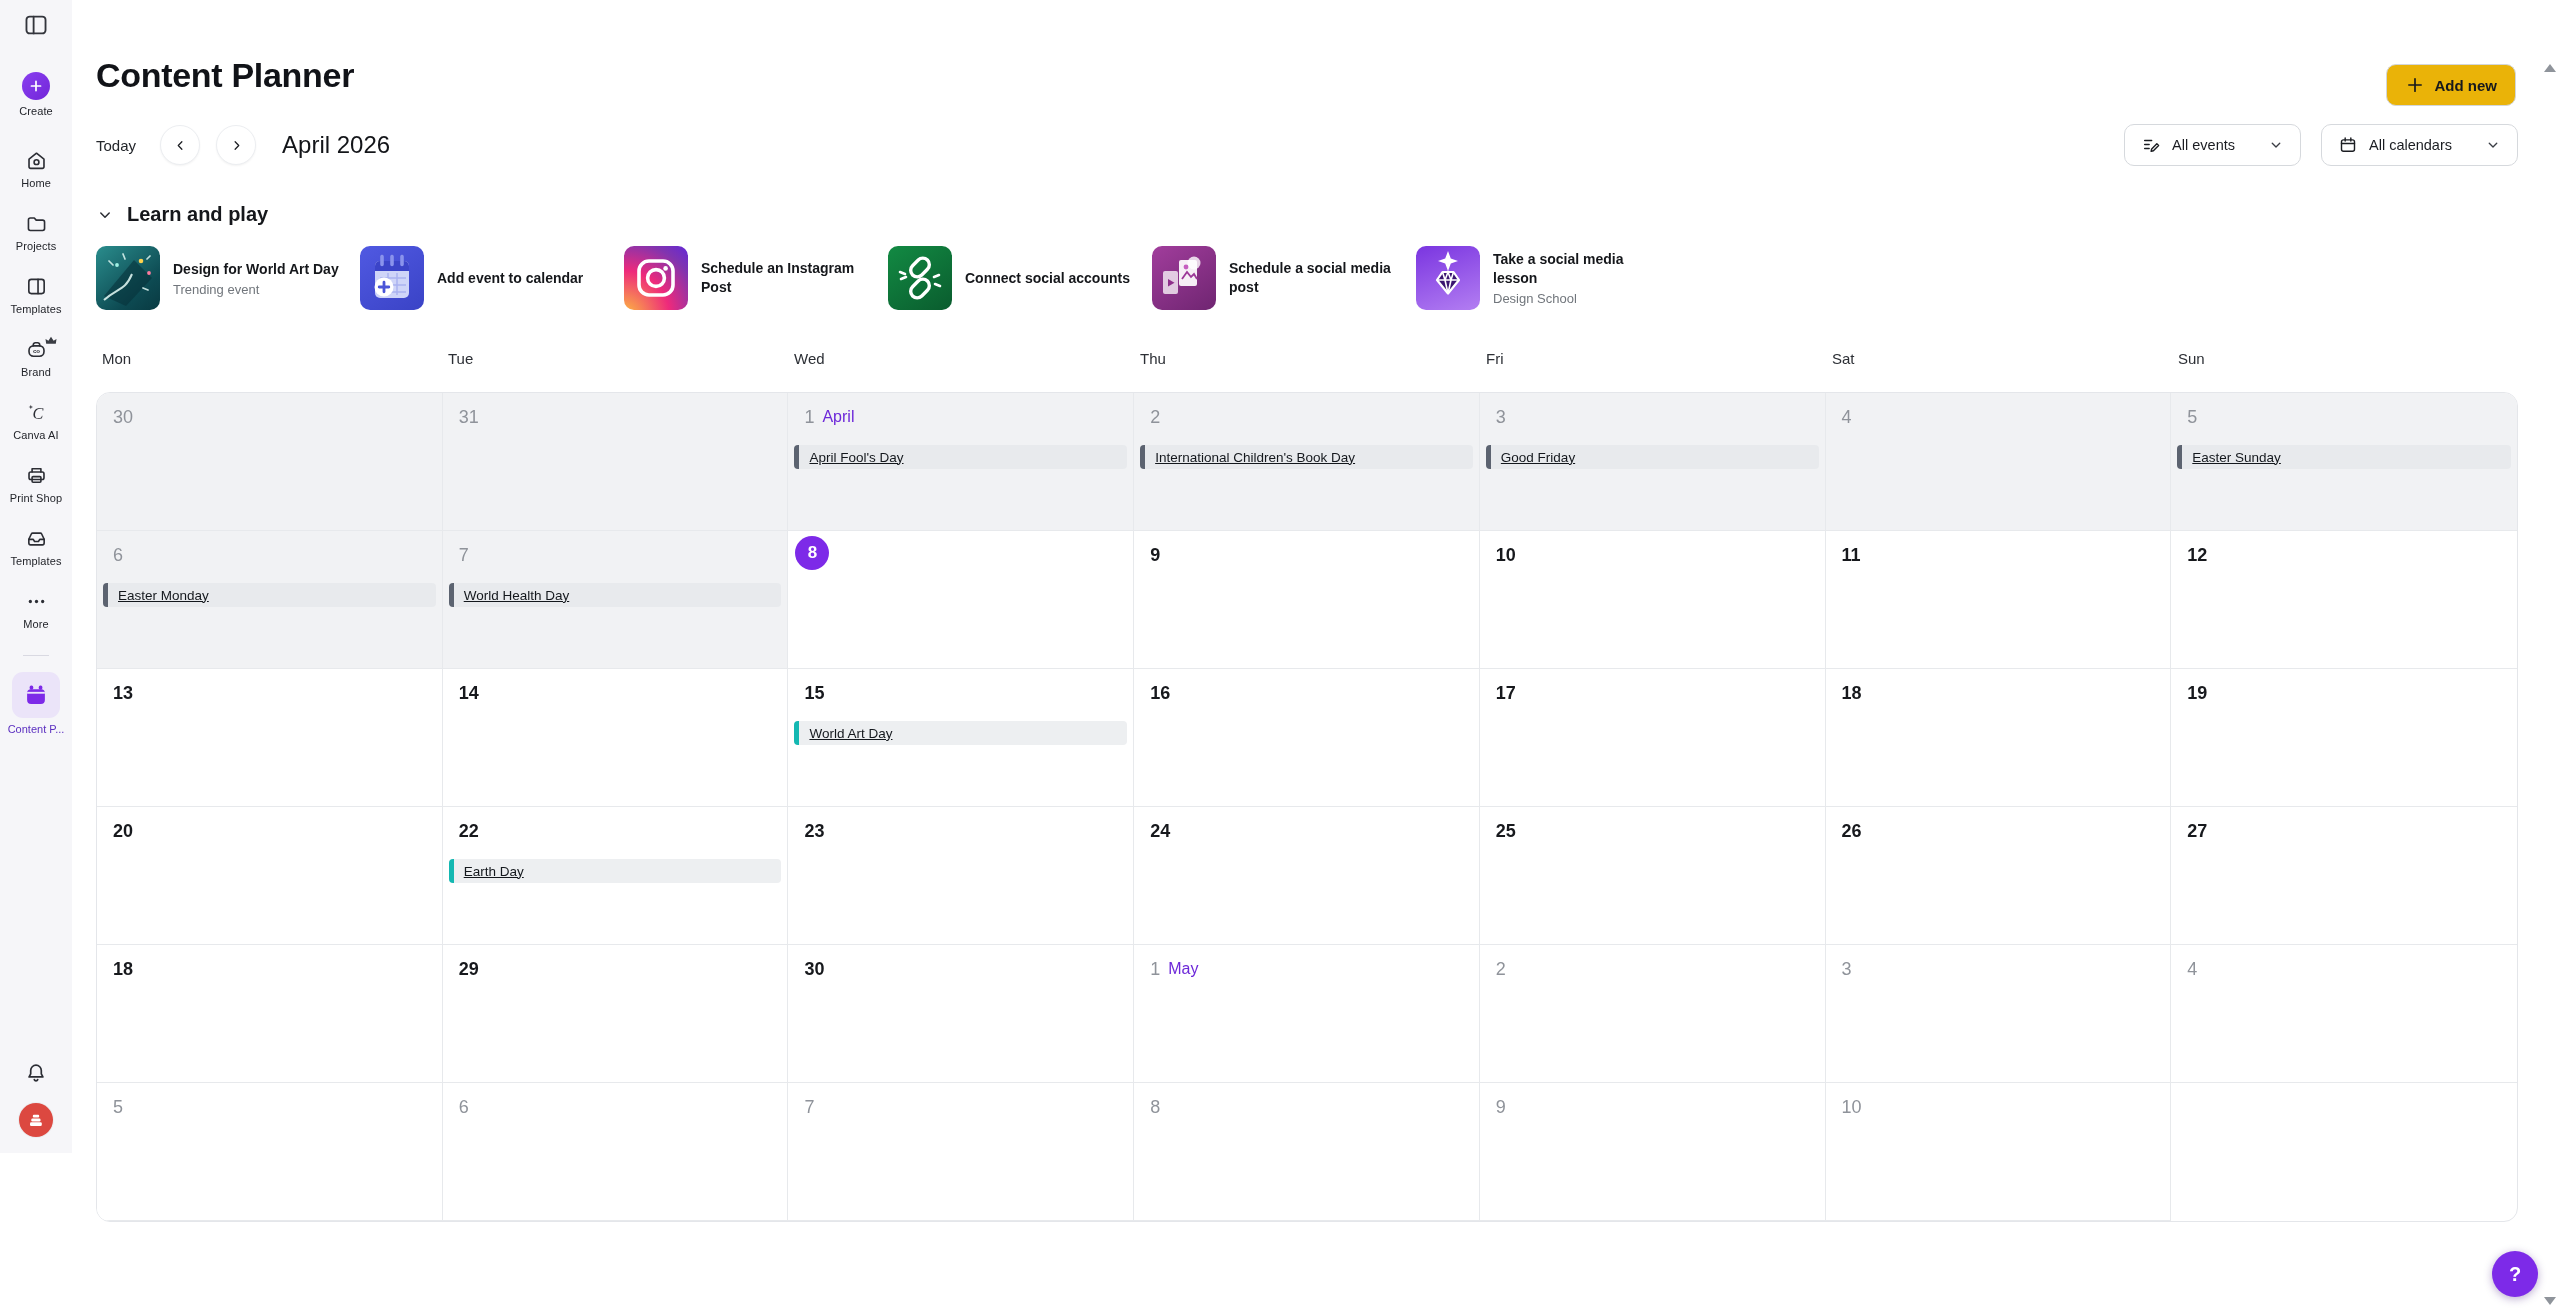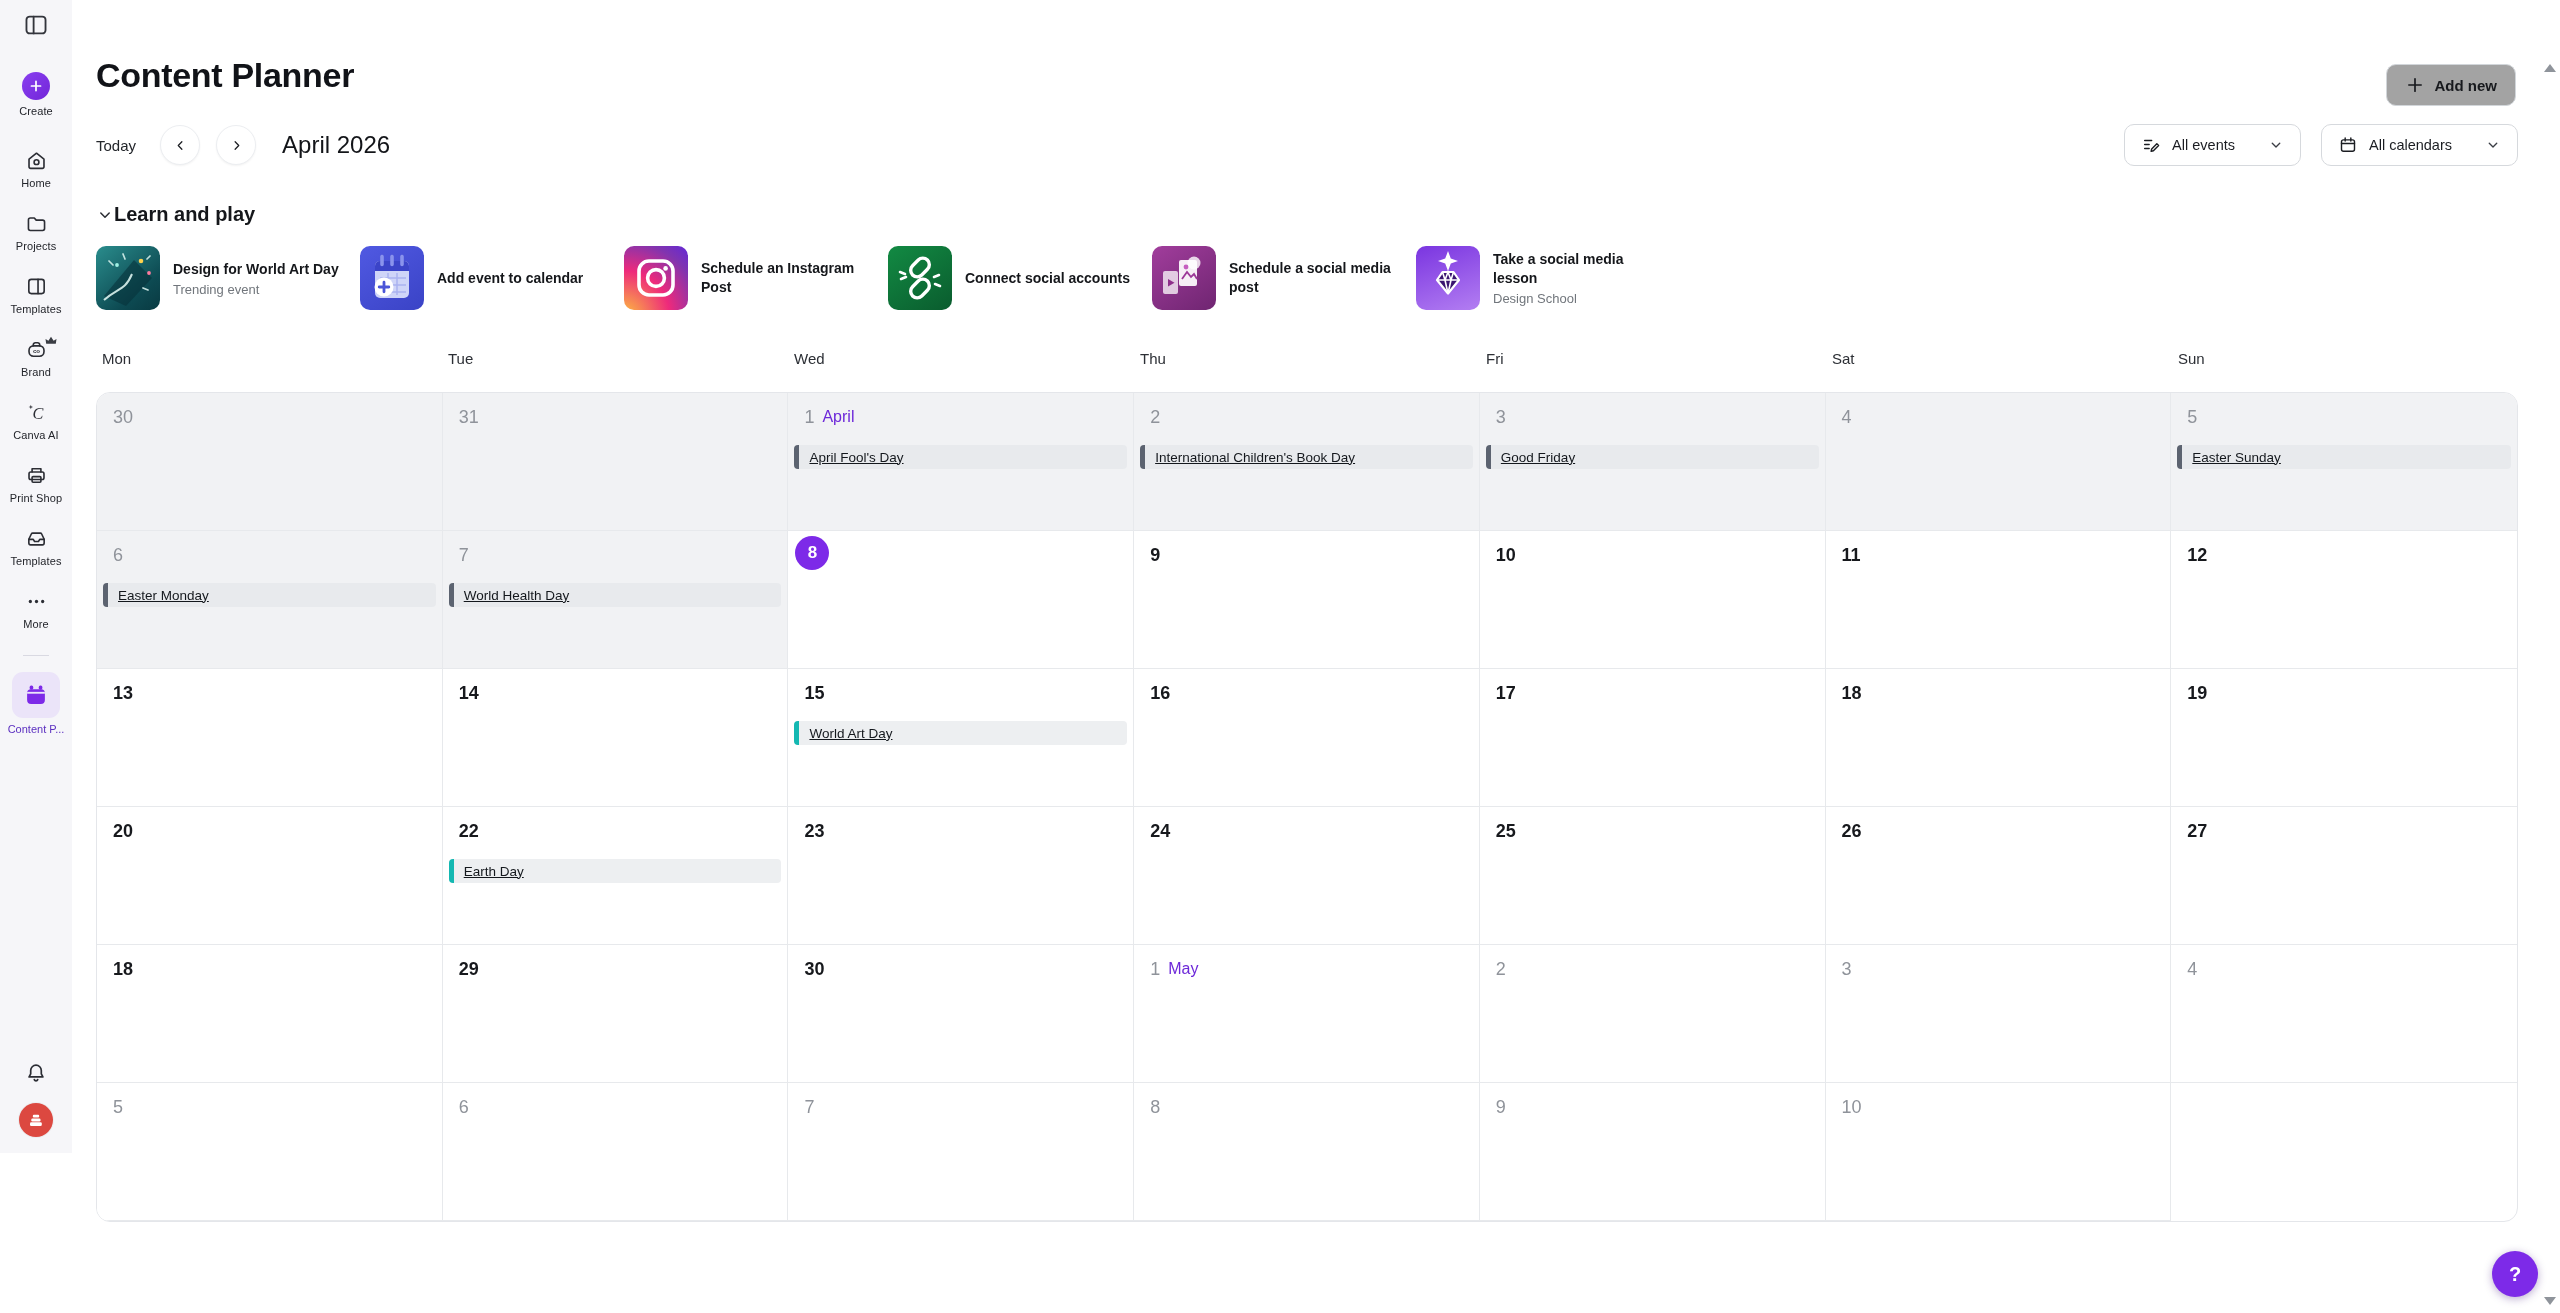--- a/index.html
+++ b/index.html
@@ -32,40 +32,40 @@
   .bell { width:24px; height:24px; color:#2c2e35; margin-bottom:18px; cursor:pointer; }
   .bell svg { width:100%; height:100%; }
   .avatar { width:34px; height:34px; border-radius:50%; background:#dc4840; margin-bottom:16px;
     display:flex; align-items:center; justify-content:center; cursor:pointer; box-shadow:0 0 0 1px rgba(0,0,0,.04); }
   .avatar svg { width:24px; height:24px; }
 
   
   .main { position:absolute; left:72px; top:0; right:0; bottom:0; background:#fff; padding:0 42px 0 24px; }
   .page-title { padding-top:56px; font-size:34px; font-weight:700; letter-spacing:-.3px; color:#111318; }
   .addnew-btn { position:absolute; top:64px; right:44px; height:42px; padding:0 18px;
-    border:1.5px solid #d2d6da; border-radius:10px; background:#a3a3a3; display:flex; align-items:center; gap:10px;
+    border:1.5px solid #d2d6da; border-radius:10px; background:#eab308; display:flex; align-items:center; gap:10px;
     font-size:15px; font-weight:700; color:#17191d; cursor:pointer; }
   .addnew-btn svg { width:20px; height:20px; }
 
   .toolbar { margin-top:28px; display:flex; align-items:center; height:44px; }
   .today-btn { font-size:15px; font-weight:500; color:#23262b; cursor:pointer; margin-right:24px; }
   .navcircle { width:40px; height:40px; border-radius:50%; background:#fff; border:1px solid #eceef1;
     box-shadow:0 1px 2px rgba(20,22,26,.05); display:flex; align-items:center; justify-content:center; cursor:pointer; margin-right:16px; color:#1c1e23; }
   .navcircle svg { width:15px; height:15px; }
   .month-label { font-size:24px; font-weight:400; margin-left:10px; color:#131519;text-align:center; }
   .toolbar-spacer { flex:1; }
   .filter-btn { height:42px; padding:0 16px; border:1px solid #d6d9dd; border-radius:10px; background:#fff;
     display:flex; align-items:center; gap:11px; font-size:14.5px; color:#1b1d22; cursor:pointer; }
   .filter-btn + .filter-btn { margin-left:20px; }
   .filter-btn .fic { width:20px; height:20px; color:#1b1d22; }
   .filter-btn .fic svg { width:100%; height:100%; }
   .filter-btn .chev { width:16px; height:16px; margin-left:22px; color:#3a3d44; }
   .filter-btn .chev svg { width:100%; height:100%; }
 
-  .learn-header { margin-top:36px; display:flex; align-items:center; }
+  .learn-header { margin-top:36px; display:flex; align-items:center; gap:13px; }
   .learn-chev { width:18px; height:18px; color:#2a2c32; cursor:pointer; }
   .learn-chev svg { width:100%; height:100%; }
   .learn-title { font-size:20px; font-weight:700; color:#15171b; }
   .cards-row { margin-top:20px; display:flex; }
   .card { width:264px; display:flex; align-items:center; cursor:pointer; }
   .thumb { width:64px; height:64px; border-radius:10px; flex:0 0 64px; overflow:hidden; position:relative; }
   .thumb svg { position:absolute; inset:0; width:100%; height:100%; }
   .card-text { margin-left:13px; max-width:178px; }
   .card-title { font-size:14px; font-weight:700; line-height:19px; color:#15171b; }
   .card-sub { font-size:13px; color:#71767c; margin-top:3px; }

